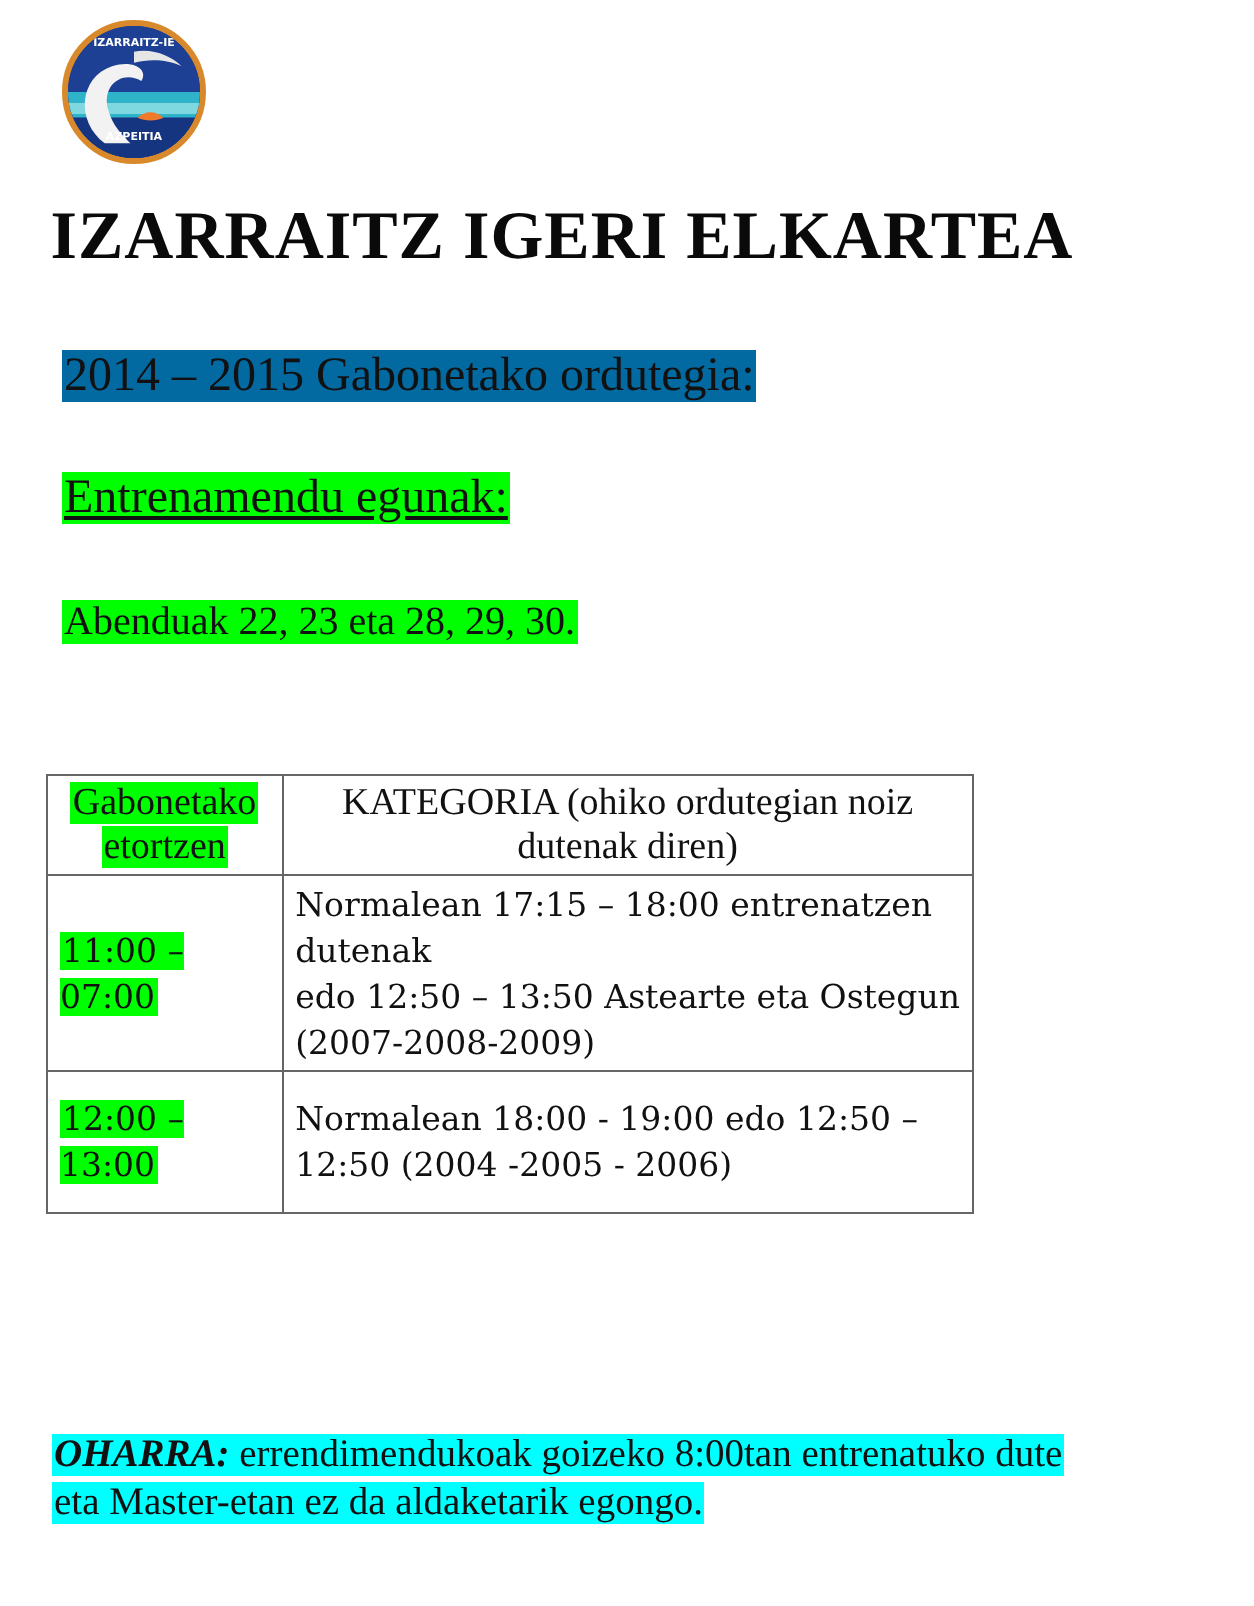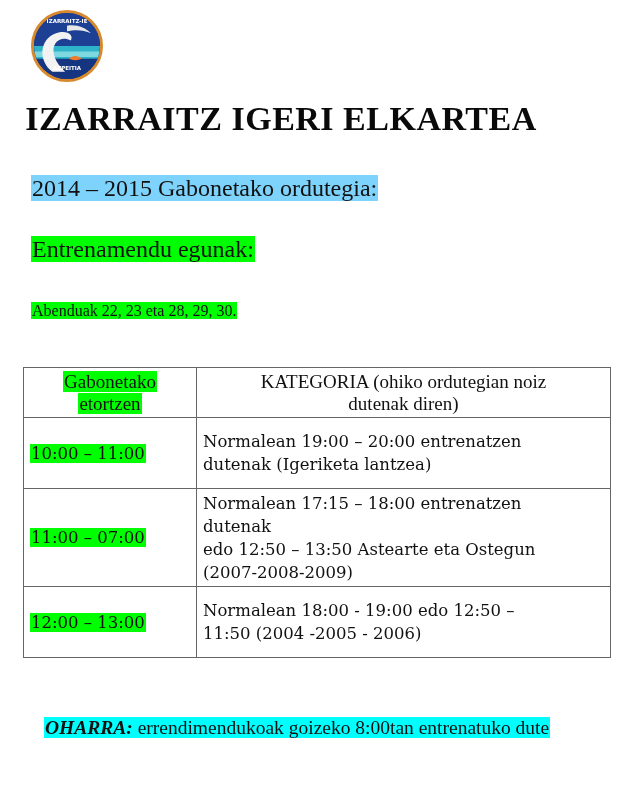--- a/index.html
+++ b/index.html
@@ -7,42 +7,42 @@
   body { position: relative; font-family: "Liberation Serif", "DejaVu Serif", serif; color: #111; }
 
   .logo { position: absolute; left: 31px; top: 10px; width: 72px; height: 72px; border-radius: 50%;
           background: #1b3a8c; overflow: hidden; border: 3px solid #d8892b; }
   .logo svg { width: 100%; height: 100%; display: block; }
 
   .title { position: absolute; left: 0; top: 100px; width: 562px; text-align: center;
            font-size: 34px; font-weight: bold; letter-spacing: 0.5px; color: #0a0a0a; }
 
   .hl { display: inline; padding: 0 1px; }
-  .red { background: #7dd3fc; }
+  .red { background: #0369a1; }
   .green { background: #00ff00; }
   .cyan { background: #00ffff; }
 
   .season { position: absolute; left: 31px; top: 173px; font-size: 24px; line-height: 30px; }
-  .train-label { position: absolute; left: 31px; top: 234px; font-size: 24px; line-height: 30px; }
-  .days { position: absolute; left: 31px; top: 296px; font-size: 16px; line-height: 30px; }
+  .train-label { position: absolute; left: 31px; top: 234px; font-size: 24px; line-height: 30px; text-decoration: underline; }
+  .days { position: absolute; left: 31px; top: 296px; font-size: 20px; line-height: 30px; }
   .days div { line-height: 30px; }
 
-  table.schedule { position: absolute; left: 23px; top: 367px; width: 588px; border-collapse: collapse; }
+  table.schedule { position: absolute; left: 23px; top: 387px; width: 464px; border-collapse: collapse; }
   table.schedule th, table.schedule td { border: 1.5px solid #666; vertical-align: middle; }
   table.schedule th { font-weight: normal; font-family: "Liberation Serif", serif; font-size: 19px; line-height: 22px;
                       text-align: center; height: 50px; padding: 2px 6px; }
   table.schedule td { font-family: "DejaVu Serif", serif; font-size: 16.5px; line-height: 23px; padding: 2px 6px; }
   col.c1 { width: 173px; }
   td.time { text-align: left; padding-left: 7px; }
   .row1 td { height: 71px; }
   .row2 td { height: 98px; }
   .row3 td { height: 71px; }
   .desc div { white-space: nowrap; }
 
-  .note { position: absolute; left: 44px; top: 716px; width: 570px; font-size: 19.5px; line-height: 24px; }
+  .note { position: absolute; left: 26px; top: 716px; width: 570px; font-size: 19.5px; line-height: 24px; }
   .note b { font-style: italic; font-weight: bold; }
 </style>
 </head>
 <body>
 
 <div class="logo">
   <svg viewBox="0 0 72 72">
     <rect x="0" y="0" width="72" height="72" fill="#1d3f94"></rect>
     <rect x="0" y="36" width="72" height="14" fill="#2fb3c9"></rect>
     <rect x="0" y="42" width="72" height="6" fill="#7fd8e0"></rect>
@@ -80,41 +80,35 @@
         <span class="hl green">Gabonetako</span><br>
         <span class="hl green">etortzen</span>
       </th>
       <th>
         <span>KATEGORIA (ohiko ordutegian noiz</span><br>
         <span>dutenak diren)</span>
       </th>
     </tr>
   </thead>
   <tbody>
-    <tr class="row1">
-      <td class="time"><span class="hl green">10:00 – 11:00</span></td>
-      <td class="desc">
-        <div>Normalean 19:00 – 20:00 entrenatzen</div>
-        <div>dutenak (Igeriketa lantzea)</div>
-      </td>
-    </tr>
     <tr class="row2">
       <td class="time"><span class="hl green">11:00 – 07:00</span></td>
       <td class="desc">
         <div>Normalean 17:15 – 18:00 entrenatzen</div>
         <div>dutenak</div>
         <div>edo 12:50 – 13:50 Astearte eta Ostegun</div>
         <div>(2007-2008-2009)</div>
       </td>
     </tr>
     <tr class="row3">
       <td class="time"><span class="hl green">12:00 – 13:00</span></td>
       <td class="desc">
         <div>Normalean 18:00 - 19:00 edo 12:50 –</div>
-        <div>11:50 (2004 -2005 - 2006)</div>
+        <div>12:50 (2004 -2005 - 2006)</div>
       </td>
     </tr>
   </tbody>
 </table>
 
 <div class="note">
   <span class="hl cyan"><b>OHARRA:</b><span> errendimendukoak goizeko 8:00tan entrenatuko dute</span></span><br>
+  <span class="hl cyan">eta Master-etan ez da aldaketarik egongo.</span>
 </div>
 
 </body></html>

